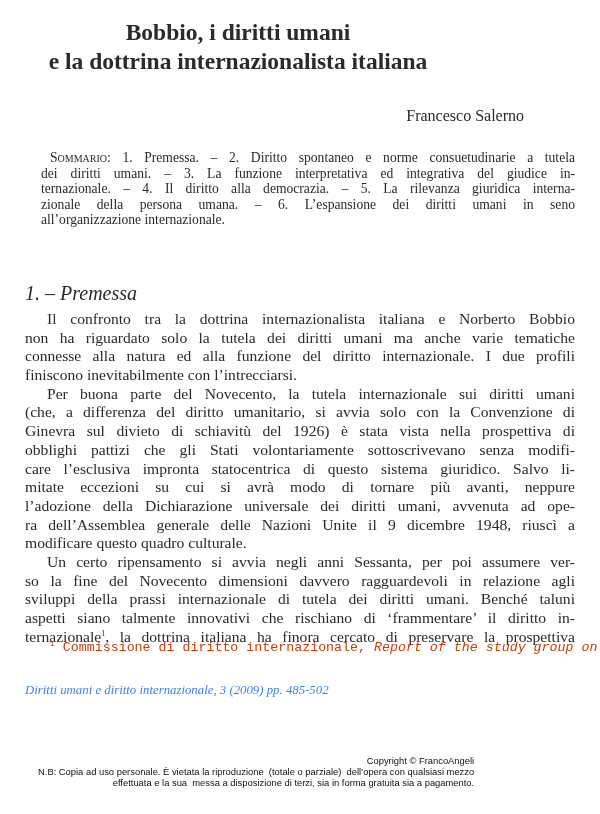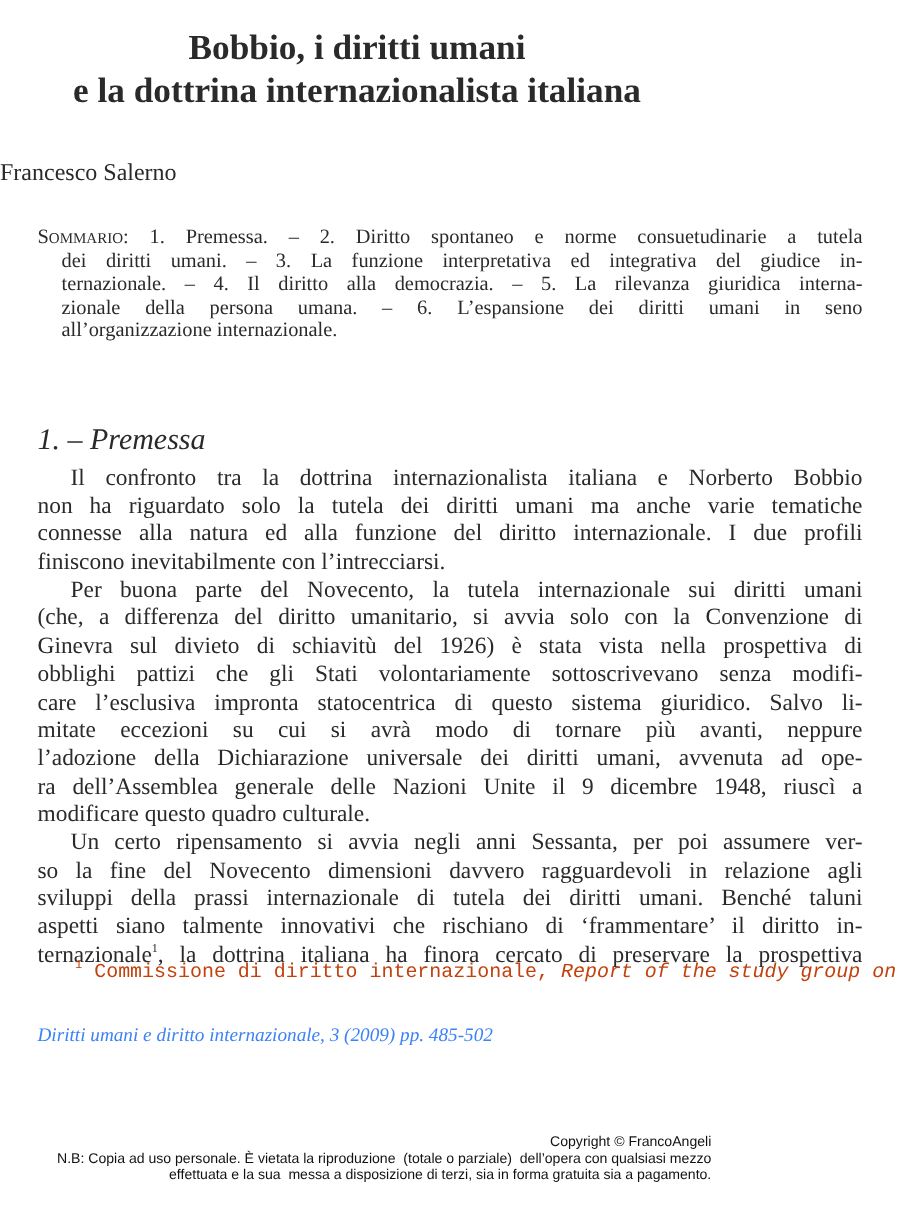--- a/index.html
+++ b/index.html
@@ -1,26 +1,26 @@
 <!DOCTYPE html>
 <html><head>
 <meta charset="utf-8">
 <style>
   html, body { margin: 0; padding: 0; background: #ffffff; }
   body { width: 600px; height: 814px; position: relative; overflow: hidden; color: #2a2a2a; font-family: "DejaVu Serif", "Liberation Serif", serif; }
   .page { position: absolute; left: 0; top: 0; width: 600px; height: 814px; }
   .title { position: absolute; left: 0; width: 476px; text-align: center; font-family: "Liberation Serif", serif; font-weight: bold; font-size: 23.5px; color: #2a2a2a; line-height: 28px; }
   .title.l1 { top: 18px; }
   .title.l2 { top: 47px; }
-  .author { position: absolute; left: 0; width: 524px; top: 107px; text-align: left; font-family: "Liberation Serif", serif; font-size: 16px; color: #2a2a2a; }
+  .author { position: absolute; left: 0; width: 524px; top: 107px; text-align: right; font-family: "Liberation Serif", serif; font-size: 16px; color: #2a2a2a; }
   .summary { position: absolute; left: 25px; width: 550px; top: 150px; font-family: "Liberation Serif", serif; font-size: 13.6px; line-height: 15.6px; color: #2a2a2a; }
   .summary .line { display: block; white-space: nowrap; text-align: justify; text-align-last: justify; }
   .summary .line.indent { padding-left: 16px; }
   .summary .line.last { text-align-last: left; }
-  .summary .sc { font-variant: small-caps; }
+  .summary .sc { font-variant: small-caps; margin-left: 25px; }
   .section-heading { position: absolute; left: 25px; top: 282px; font-family: "Liberation Serif", serif; font-style: italic; font-size: 20px; color: #2a2a2a; }
   .body-text { position: absolute; left: 25px; width: 550px; top: 310px; font-family: "Liberation Serif", serif; font-size: 15.6px; line-height: 18.7px; color: #2a2a2a; }
   .body-text .line { display: block; white-space: nowrap; text-align: justify; text-align-last: justify; height: 18.7px; overflow: visible; }
   .body-text .line.first { padding-left: 22px; }
   .body-text .line.last { text-align-last: left; }
   sup { font-size: 8px; line-height: 0; vertical-align: super; }
   .footnote { position: absolute; left: 50px; top: 640px; font-family: Liberation Mono, monospace; font-size: 13.3px; color: #c2410c; white-space: nowrap; }
   .footnote em { font-style: italic; }
   .journal { position: absolute; left: 25px; top: 683px; font-family: "Liberation Serif", serif; font-style: italic; font-size: 12.8px; color: #3b82f6; white-space: nowrap; }
   .copyright { position: absolute; left: 38px; top: 755px; font-family: "Liberation Sans", sans-serif; font-size: 9.4px; line-height: 11px; color: #111; white-space: pre; text-align: right; }

